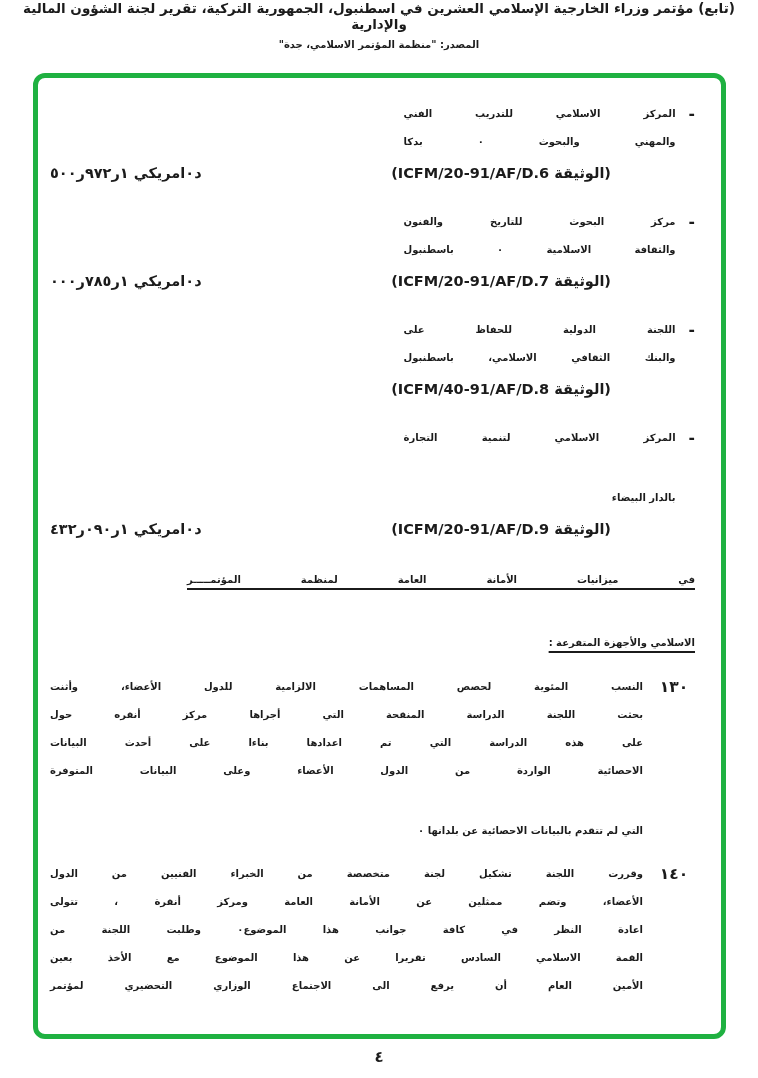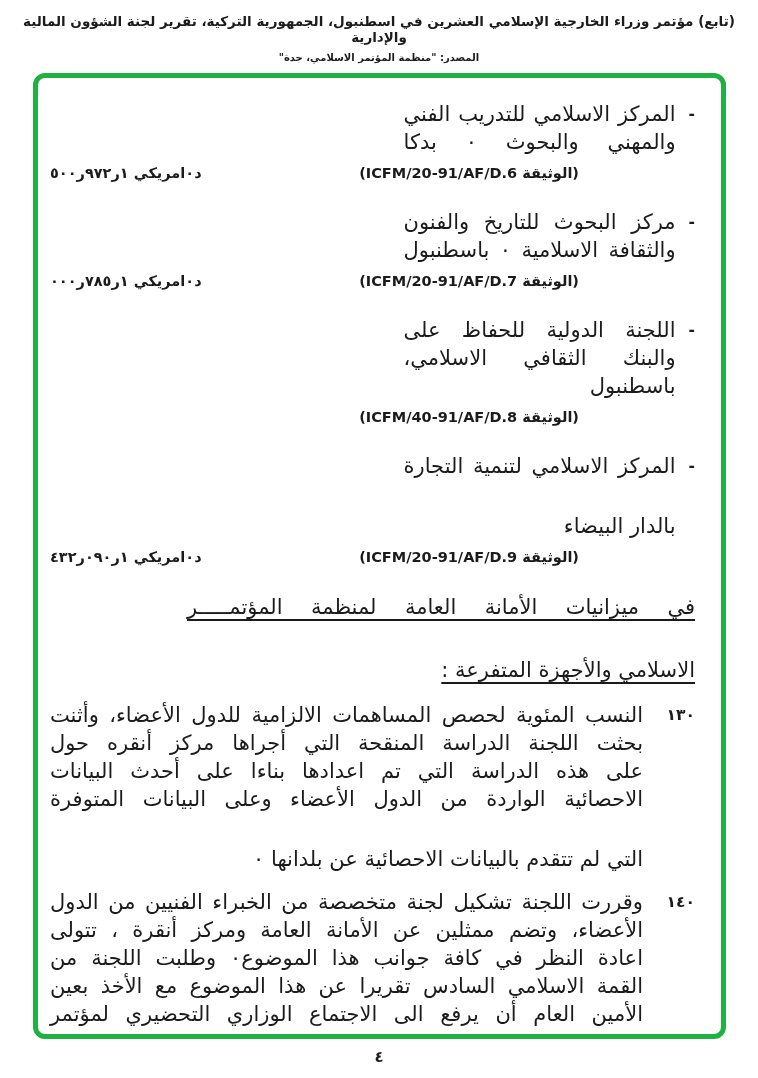--- a/index.html
+++ b/index.html
@@ -4,61 +4,61 @@
 <style>
   * { margin:0; padding:0; box-sizing:border-box; }
   html,body { width:758px; height:1078px; }
   body {
     background:#ffffff;
     color:#1b1b1b;
     font-family:"DejaVu Sans", sans-serif;
     position:relative;
     overflow:hidden;
   }
-  .header { direction:rtl; text-align:center; padding-top:13px; }
+  .header { direction:rtl; text-align:center; }
   .header-main { font-size:13.5px; font-weight:bold; }
   .header-sub  { font-size:10px;  font-weight:bold; margin-top:7px; }
 
   .frame {
     position:absolute; top:73px; left:33px;
     width:693px; height:966px;
     border:5px solid #1fb141;
     border-radius:12px;
     background:#ffffff;
     direction:rtl;
     padding:22px 26px 10px 12px;
     overflow:hidden;
   }
 
-  .line { font-weight:normal; font-size:21px; line-height:28px; }
+  .line { font-weight:bold; font-size:10px; line-height:28px; }
   .jl { text-align:justify; text-align-last:justify; }
   .rl { text-align:right;margin-top:32px; }
 
   .bullet { display:flex; align-items:flex-start; gap:13px; }
   .bullet-dash { font-weight:bold; font-size:15.5px; line-height:28px; }
   .bullet-lines { width:272px; }
 
   .doc-line {
     display:flex; justify-content:space-between;
     font-size:14.5px; font-weight:bold; line-height:28px;
     margin:3px 0 21px 0;
   }
-  .doc-ref { margin-right:116px; white-space:nowrap; }
+  .doc-ref { margin-right:84px; white-space:nowrap; }
   .doc-amount { white-space:nowrap; }
 
   .heading { width:508px; margin:6px 0 14px 0; }
   .heading .line {
     line-height:31px;
     text-decoration:underline;
     text-underline-offset:5px;
     text-decoration-thickness:1.5px;
   }
 
   .para { display:flex; align-items:flex-start; gap:10px; margin-top:15px; }
-  .para-num { width:42px; font-weight:bold; font-size:15.5px; line-height:28px; text-align:right; }
+  .para-num { width:42px; font-weight:bold; font-size:15.5px; line-height:28px; text-align:center; }
   .para-body { flex:1; }
 
   .page-number {
     position:absolute; bottom:12px; left:0; right:0;
     text-align:center; font-size:15px; font-weight:bold;
   }
 </style>
 </head>
 <body>
 

